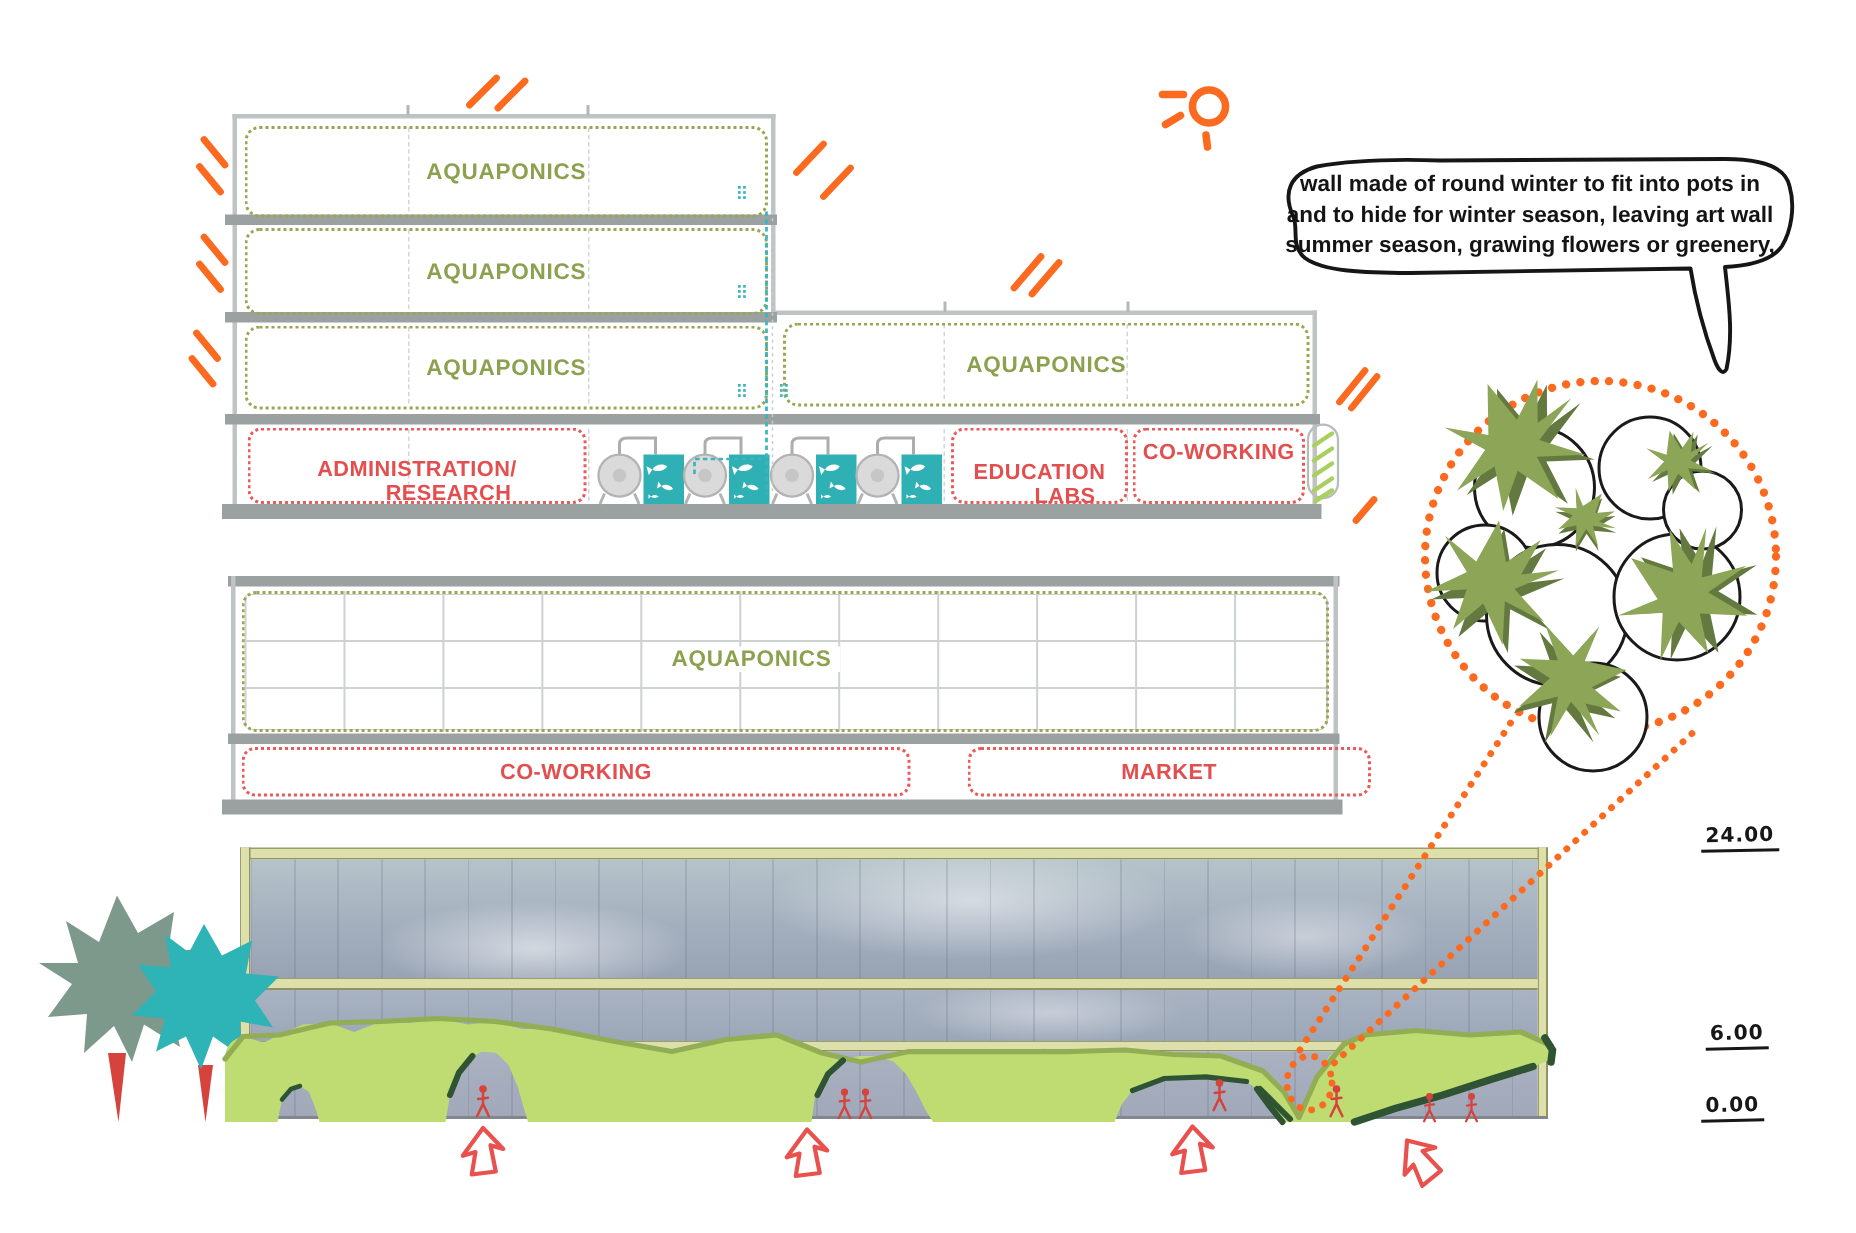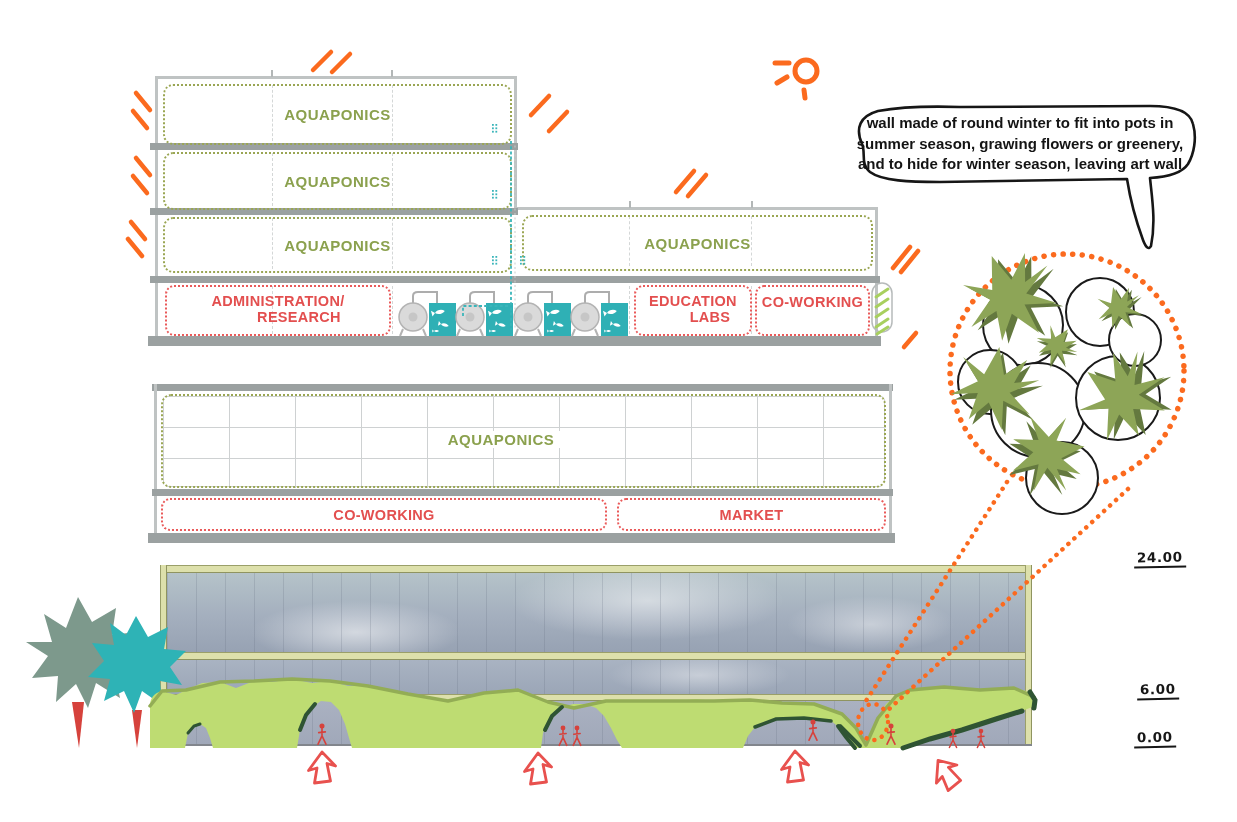--- a/index.html
+++ b/index.html
@@ -68,27 +68,27 @@
       <span class="glabel">AQUAPONICS</span>
     </div>
     <div class="gbox center" style="left:163px;top:217px;width:345px;height:52px;">
       <span class="glabel">AQUAPONICS</span>
     </div>
     <div class="gbox center" style="left:522px;top:215px;width:347px;height:52px;">
       <span class="glabel">AQUAPONICS</span>
     </div>
 
     <div class="rbox" style="left:165px;top:285px;width:222px;height:47px;">
-      <div class="rlabel" style="margin-top:6px;">
+      <div class="rlabel" style="margin-top:18px;">
         <div>ADMINISTRATION/</div>
         <div style="padding-left:42px;">RESEARCH</div>
       </div>
     </div>
     <div class="rbox" style="left:634px;top:285px;width:114px;height:47px;">
-      <div class="rlabel" style="margin-top:6px;">
+      <div class="rlabel" style="margin-top:20px;">
         <div>EDUCATION</div>
         <div style="padding-left:34px;">LABS</div>
       </div>
     </div>
     <div class="rbox" style="left:755px;top:285px;width:111px;height:47px;">
       <div class="rlabel" style="margin-top:7px;">CO-WORKING</div>
     </div>
   </div>
 
   <div>
@@ -96,21 +96,21 @@
     <div class="wall" style="left:154px;top:384px;width:3px;height:158px;"></div>
     <div class="wall" style="left:889px;top:384px;width:3px;height:158px;"></div>
     <div class="gbox gridbox" style="left:161px;top:394px;width:721px;height:90px;"></div>
     <div class="center" style="position:absolute;left:161px;top:394px;width:680px;height:90px;">
       <span class="glabel" style="background:#fff;padding:0 6px;">AQUAPONICS</span>
     </div>
     <div class="slab" style="left:152px;top:489px;width:741px;height:7px;"></div>
     <div class="rbox center" style="left:161px;top:498px;width:442px;height:29px;">
       <span class="rlabel">CO-WORKING</span>
     </div>
-    <div class="rbox center" style="left:617px;top:498px;width:265px;height:29px;">
+    <div class="rbox center" style="left:645px;top:498px;width:265px;height:29px;">
       <span class="rlabel">MARKET</span>
     </div>
     <div class="slab" style="left:148px;top:533px;width:747px;height:10px;"></div>
   </div>
 
   <div>
     <div class="khaki" style="left:160px;top:565px;width:872px;height:8px;"></div>
     <div class="khakiv" style="left:160px;top:565px;width:7px;height:181px;"></div>
     <div class="khakiv" style="left:1025px;top:565px;width:7px;height:181px;"></div>
     <div class="glass" style="left:167px;top:573px;width:858px;height:79px;background:
@@ -330,21 +330,21 @@
     <g stroke="#e8514e" stroke-width="2.8" fill="none" stroke-linejoin="round">
       <use href="#arrowP" transform="translate(306,750)"></use>
       <use href="#arrowP" transform="translate(522,751)"></use>
       <use href="#arrowP" transform="translate(779,749)"></use>
       <use href="#arrowP" transform="translate(930,756) rotate(-32,16,17)"></use>
     </g>
   </svg>
 
   <div class="bubbletext">
     <div>wall made of round winter to fit into pots in</div>
+    <div>and to hide for winter season, leaving art wall</div>
     <div>summer season,  grawing flowers or greenery,</div>
-    <div>and to hide for winter season, leaving art wall</div>
   </div>
 
   <div class="lvl" style="left:1134px;top:549px;">24.00</div>
   <div class="lvl" style="left:1137px;top:681px;">6.00</div>
   <div class="lvl" style="left:1134px;top:729px;">0.00</div>
 
 </div>
 
 </body></html>

